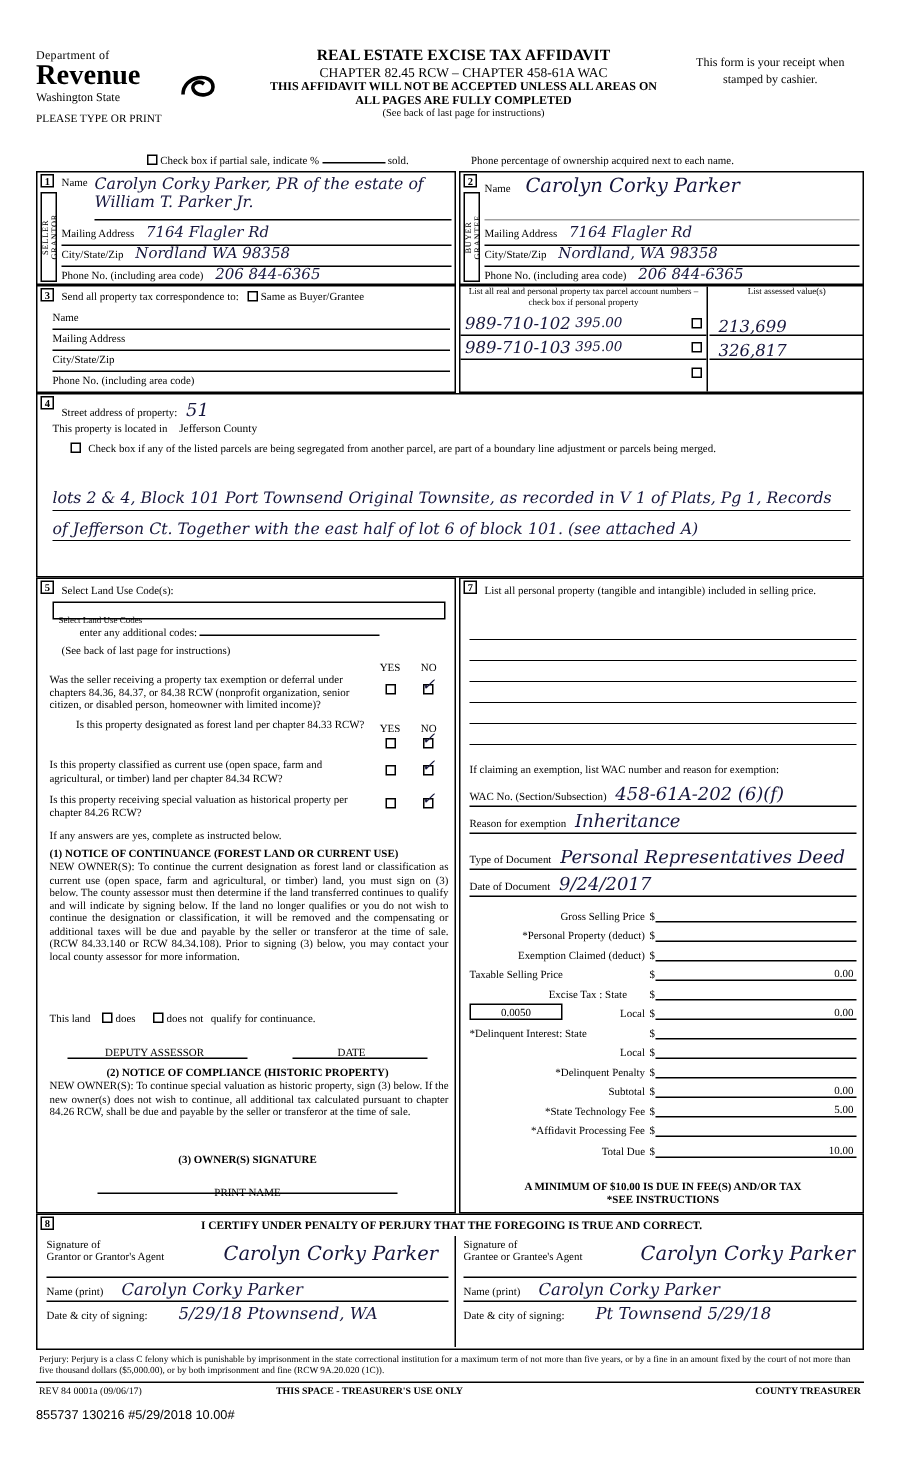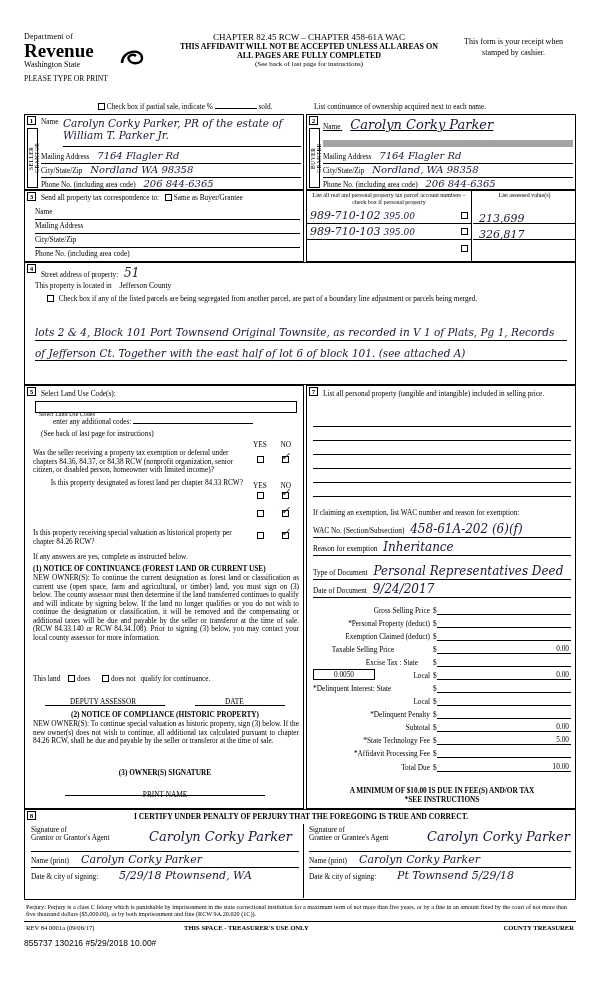--- a/index.html
+++ b/index.html
@@ -58,36 +58,37 @@
   <div class="hdr">
     <div class="dept-logo">
       <div class="l1">Department of</div>
       <div class="l2">Revenue</div>
       <div class="l3">Washington State</div>
     </div>
     <svg class="swirl" viewBox="0 0 24 22">
       <path d="M2,19 C2,6 22,4 22,14 C22,20 12,21 9,16 C7,12.5 12,9 16,12" fill="none" stroke="#000" stroke-width="2.4"></path>
     </svg>
     <div class="hdr-title">
+      <div class="t1">REAL ESTATE EXCISE TAX AFFIDAVIT</div>
       <div class="t2">CHAPTER 82.45 RCW – CHAPTER 458-61A WAC</div>
       <div class="t3">THIS AFFIDAVIT WILL NOT BE ACCEPTED UNLESS ALL AREAS ON ALL PAGES ARE FULLY COMPLETED</div>
       <div class="t4">(See back of last page for instructions)</div>
     </div>
     <div class="hdr-right">This form is your receipt when stamped by cashier.</div>
     <div class="type-print">PLEASE TYPE OR PRINT</div>
   </div>
 
   <div style="position:absolute; left:0; top:72px; width:100%; height:12px;">
     <span style="position:absolute; left:74px; top:0; font-size:7.3px;">
       <span class="chk"></span>
       <span>Check box if partial sale, indicate %</span>
       <span style="display:inline-block;width:42px;border-bottom:1px solid #000;"></span>
       <span>sold.</span>
     </span>
-    <span style="position:absolute; left:290px; top:0; font-size:7.3px;">List continuance of ownership acquired next to each name.</span>
+    <span style="position:absolute; left:290px; top:0; font-size:7.3px;">Phone percentage of ownership acquired next to each name.</span>
   </div>
 
   <div class="box" style="left:0; top:84px; width:280px; height:76px;">
     <div class="num">1</div>
     <div class="sideband" style="left:2px; top:13px; height:60px;">
         <span>SELLER GRANTOR</span>
       </div>
     <div class="row" style="left:16px; top:2px; width:260px;">
       <span>Name</span>
       <div style="border-bottom:1px solid #000; height:30px; margin-top:-9px; margin-left:22px;">
@@ -106,21 +107,21 @@
       <span>Phone No. (including area code)</span>
       <span class="hw" style="margin-left:6px;">206 844-6365</span>
     </div>
   </div>
 
   <div class="box" style="left:282px; top:84px; width:270px; height:76px;">
     <div class="num">2</div>
     <div class="sideband" style="left:2px; top:13px; height:60px;">
         <span>BUYER GRANTEE</span>
       </div>
-    <div class="row" style="left:16px; top:2px; width:250px; border-bottom:7px solid #a3a3a3; height:30px;text-decoration:underline;">
+    <div class="row" style="left:16px; top:2px; width:250px; border-bottom:1px solid #a3a3a3; height:30px;">
       <span>Name</span>
       <span class="hw" style="font-size:13px; margin-left:8px;">Carolyn Corky Parker</span>
     </div>
     <div class="row" style="left:16px; top:35px; width:250px; border-bottom:1px solid #000; height:14px;">
       <span>Mailing Address</span>
       <span class="hw" style="margin-left:6px;">7164 Flagler Rd</span>
     </div>
     <div class="row" style="left:16px; top:49px; width:250px; border-bottom:1px solid #000; height:14px;">
       <span>City/State/Zip</span>
       <span class="hw" style="margin-left:6px;">Nordland, WA 98358</span>
@@ -218,20 +219,21 @@
 
     <div class="row" style="left:222px; top:95px; width:54px;">
       <span style="display:inline-block;width:26px;text-align:center;">YES</span>
       <span style="display:inline-block;width:22px;text-align:center;">NO</span>
     </div>
     <div class="row" style="left:8px; top:92px; width:210px;text-align:right;"><span>Is this property designated as forest land per chapter 84.33 RCW?</span></div>
     <span class="chk" style="position:absolute; left:232px; top:106px;"></span>
     <span class="chk" style="position:absolute; left:257px; top:106px;"></span>
     <span class="hw" style="position:absolute; left:256px; top:100px; font-size:11px;">✓</span>
 
+    <div class="row" style="left:8px; top:120px; width:210px; line-height:8.6px;"><span>Is this property classified as current use (open space, farm and agricultural, or timber) land per chapter 84.34 RCW?</span></div>
     <span class="chk" style="position:absolute; left:232px; top:124px;"></span>
     <span class="chk" style="position:absolute; left:257px; top:124px;"></span>
     <span class="hw" style="position:absolute; left:256px; top:118px; font-size:11px;">✓</span>
 
     <div class="row" style="left:8px; top:143px; width:210px; line-height:8.6px;"><span>Is this property receiving special valuation as historical property per chapter 84.26 RCW?</span></div>
     <span class="chk" style="position:absolute; left:232px; top:146px;"></span>
     <span class="chk" style="position:absolute; left:257px; top:146px;"></span>
     <span class="hw" style="position:absolute; left:256px; top:140px; font-size:11px;">✓</span>
 
     <div class="row" style="left:8px; top:166px; width:264px;"><span>If any answers are yes, complete as instructed below.</span></div>
@@ -295,21 +297,21 @@
         <span class="lbl" style="width:120px; text-align:right; padding-right:3px;">*Personal Property (deduct)</span>
         <span class="lbl">$</span>
         <span style="flex:1; border-bottom:1px solid #000; text-align:right; font-size:7.3px; padding-right:2px;"></span>
       </div>
       <div style="display:flex; align-items:flex-end; height:13px;">
         <span class="lbl" style="width:120px; text-align:right; padding-right:3px;">Exemption Claimed (deduct)</span>
         <span class="lbl">$</span>
         <span style="flex:1; border-bottom:1px solid #000; text-align:right; font-size:7.3px; padding-right:2px;"></span>
       </div>
       <div style="display:flex; align-items:flex-end; height:13px;">
-        <span class="lbl" style="width:120px; text-align:center; padding-right:20px;">Taxable Selling Price</span>
+        <span class="lbl" style="width:120px; text-align:left; padding-right:20px;">Taxable Selling Price</span>
         <span class="lbl">$</span>
         <span style="flex:1; border-bottom:1px solid #000; text-align:right; font-size:7.3px; padding-right:2px;">0.00</span>
       </div>
       <div style="display:flex; align-items:flex-end; height:13px;">
         <span class="lbl" style="width:120px; text-align:right; padding-right:15px;">Excise Tax : State</span>
         <span class="lbl">$</span>
         <span style="flex:1; border-bottom:1px solid #000; text-align:right; font-size:7.3px; padding-right:2px;"></span>
       </div>
       <div style="display:flex; align-items:flex-end; height:13px;">
         <span class="lbl" style="width:62px; text-align:center; border:1px solid #000; margin-right:4px;">0.0050</span>

